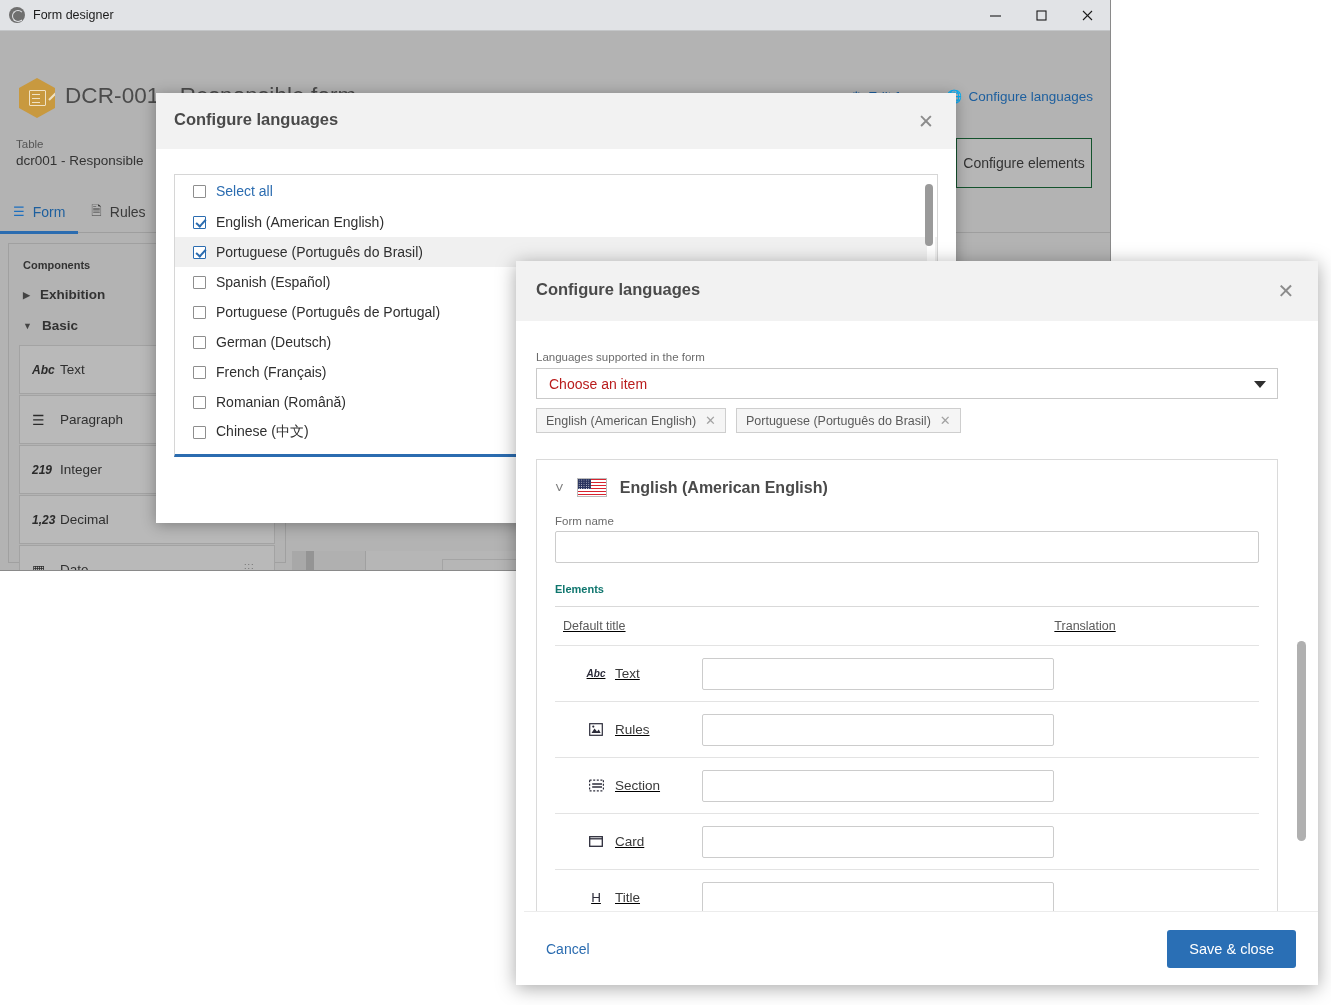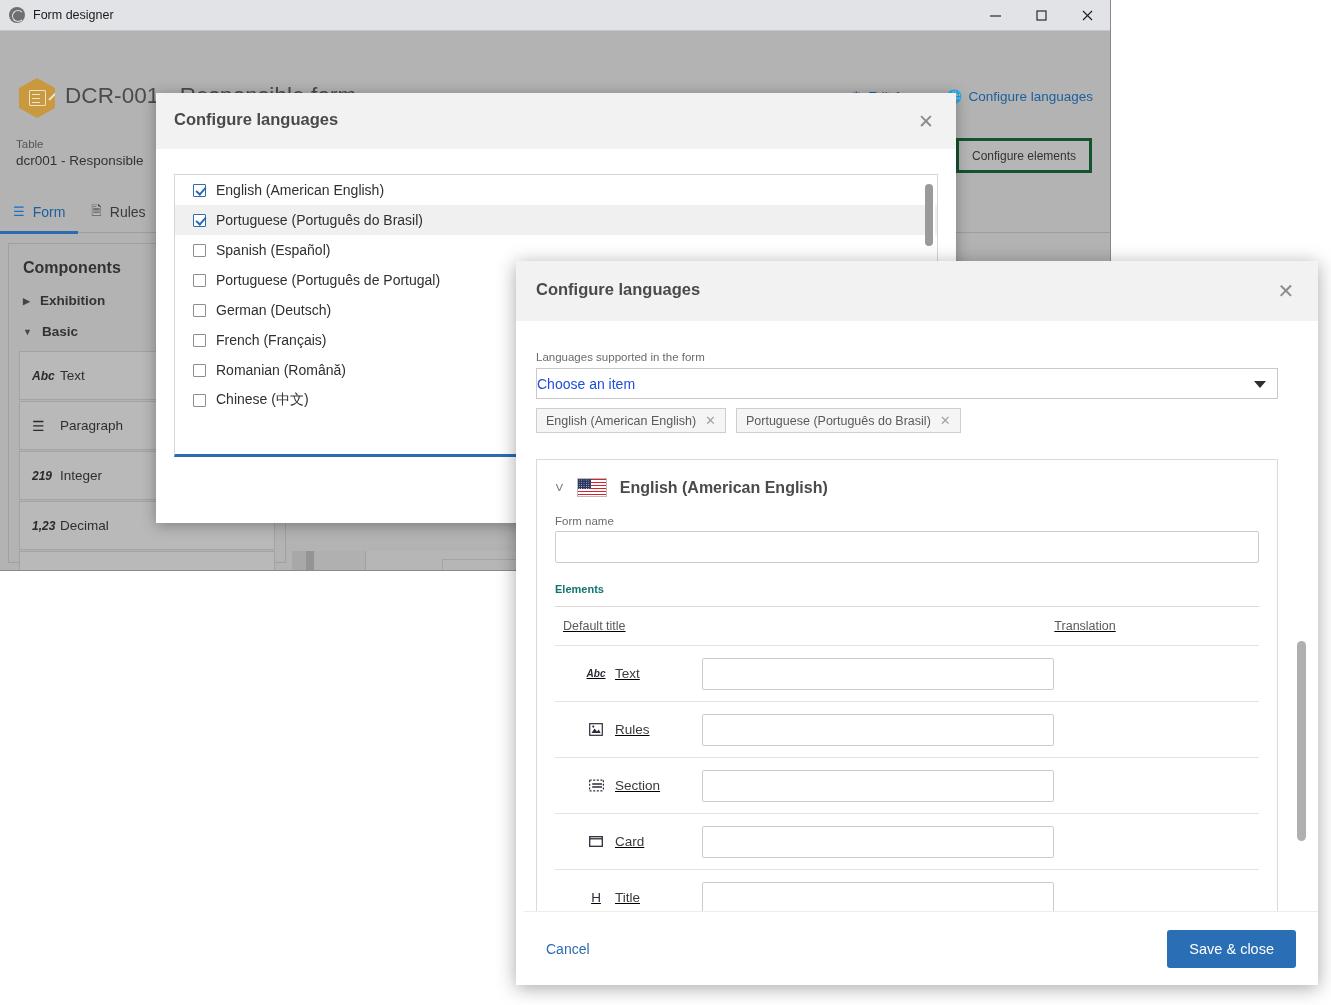--- a/index.html
+++ b/index.html
@@ -66,37 +66,37 @@
     font-weight: 400; letter-spacing: 0.1px;
   }
   .table-label { position: absolute; left: 16px; top: 107px; font-size: 11.5px; color: #555; }
   .table-value { position: absolute; left: 16px; top: 122px; font-size: 13.5px; color: #333; font-weight: normal; }
 
   .header-links { position: absolute; right: 17px; top: 58px; display: flex; gap: 24px; }
   .hlink { font-size: 13.5px; color: #1d5f9e; display: flex; align-items: center; gap: 6px; cursor: pointer; }
   .hlink .gi { font-size: 13px; line-height: 1; }
 
   .cfg-elements-btn {
-    position: absolute; right: 18px; top: 107px; width: 136px; height: 35px;
-    border: 3px solid #14532d; background: #b6b6b6; color: #333; font-size: 12px;
+    position: absolute; right: 18px; top: 107px; width: 136px; height: 50px;
+    border: 1px solid #14532d; background: #b6b6b6; color: #333; font-size: 14px;
     display: flex; align-items: center; justify-content: center; cursor: pointer;
   }
 
   .tabbar { position: absolute; left: 0; top: 164px; height: 36px; width: 100%; display: flex; gap: 26px; padding-left: 13px; }
   .tab { display: flex; align-items: center; gap: 8px; font-size: 14px; color: #1d5f9e; cursor: pointer; height: 33px; }
   .tab .ticon { font-size: 13px; color: #1d6fbf; }
   .tab.inactive, .tab.inactive .ticon { color: #3a3a3a; }
   .tab-underline { position: absolute; left: 0; top: 200px; width: 78px; height: 3px; background: #2b6cb0; }
   .tab-sep { position: absolute; left: 0; top: 201px; width: 100%; height: 1px; background: #9e9e9e; }
 
   .panel-left {
     position: absolute; left: 8px; top: 212px; width: 278px; bottom: 8px;
     background: #b3b3b3; border: 1px solid #a0a0a0;
   }
-  .panel-title { font-size: 16px; color: #333; font-weight: bold; margin: 15px 0 0 14px; }
+  .panel-title { font-size: 11px; color: #333; font-weight: bold; margin: 15px 0 0 14px; }
   .group { margin: 16px 0 0 14px; display: flex; align-items: center; gap: 10px; font-size: 13.5px; color: #333; font-weight: bold; cursor: pointer; }
   .caret { font-size: 9px; color: #444; }
   .comp-list { margin-top: 12px; }
   .comp-item {
     height: 49px; margin: 0 10px 1px 10px; background: #b9b9b9; border: 1px solid #a3a3a3;
     display: flex; align-items: center; padding: 0 12px; font-size: 13.5px; color: #2f2f2f;
     cursor: grab; position: relative;
   }
   .comp-item .ci { width: 28px; font-size: 12px; color: #2a2a2a; font-weight: bold; font-style: italic; }
   .comp-item .ci.norm { font-style: normal; font-weight: normal; font-size: 14px; }
@@ -119,21 +119,21 @@
     background: #fff; box-shadow: 0 2px 14px rgba(0,0,0,0.32);
   }
   .d1-header { height: 56px; background: #f2f2f2; position: relative; }
   .d1-title { position: absolute; left: 18px; top: 17px; font-size: 16.5px; color: #4a4a4a; font-weight: bold; }
   .d1-close { position: absolute; right: 16px; top: 14px; width: 28px; height: 28px;
               display: flex; align-items: center; justify-content: center; color: #8c8c8c; font-size: 19px; cursor: pointer; }
   .d1-body { padding: 24px 18px 0 18px; position: relative; }
   .lbl-muted { font-size: 11.5px; color: #6b6b6b; }
   .select-box {
     margin-top: 5px; height: 31px; border: 1px solid #c9c9c9; background: #fff;
-    display: flex; align-items: center; padding: 0 0; font-size: 14px; color: #1d4ed8; cursor: text;
+    display: flex; align-items: center; padding: 0 12px; font-size: 14px; color: #b91c1c; cursor: text;
     position: relative;
   }
   .select-caret { position: absolute; right: 11px; top: 12px; width: 0; height: 0;
                   border-left: 6px solid transparent; border-right: 6px solid transparent; border-top: 7px solid #2f2f2f; }
   .dropdown {
     position: absolute; left: 18px; right: 18px; top: 81px; background: #fff;
     border: 1px solid #d6d6d6; border-bottom: 3px solid #2b6cb0; height: 283px; overflow: hidden;
   }
   .dd-item { height: 30px; display: flex; align-items: center; padding-left: 18px; font-size: 14px; color: #2f2f2f; cursor: pointer; }
   .dd-item.first { height: 32px; }
@@ -332,20 +332,24 @@
     </div>
     <div class="d1-body">
       <div class="lbl-muted">Languages supported in the form</div>
       <div class="select-box">
         <span>Choose an item</span>
         <span class="select-caret"></span>
       </div>
     </div>
 
     <div class="dropdown">
+      <div class="dd-item first selectall">
+        <span class="cb"></span>
+        <span>Select all</span>
+      </div>
       <div class="dd-item">
         <span class="cb checked"></span>
         <span>English (American English)</span>
       </div>
       <div class="dd-item hover">
         <span class="cb checked"></span>
         <span>Portuguese (Português do Brasil)</span>
       </div>
       <div class="dd-item">
         <span class="cb"></span>

